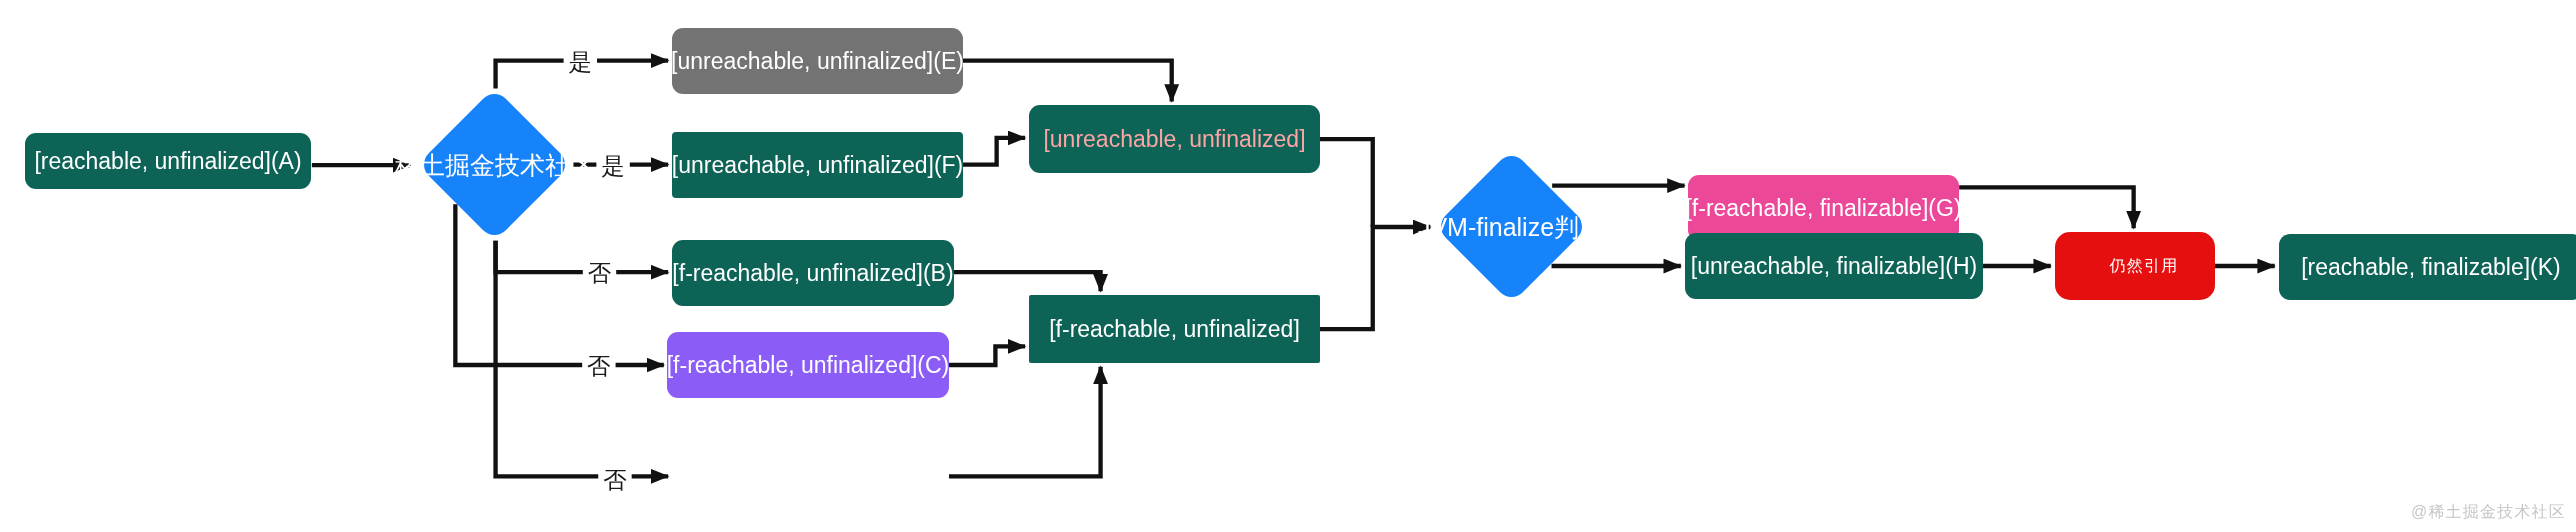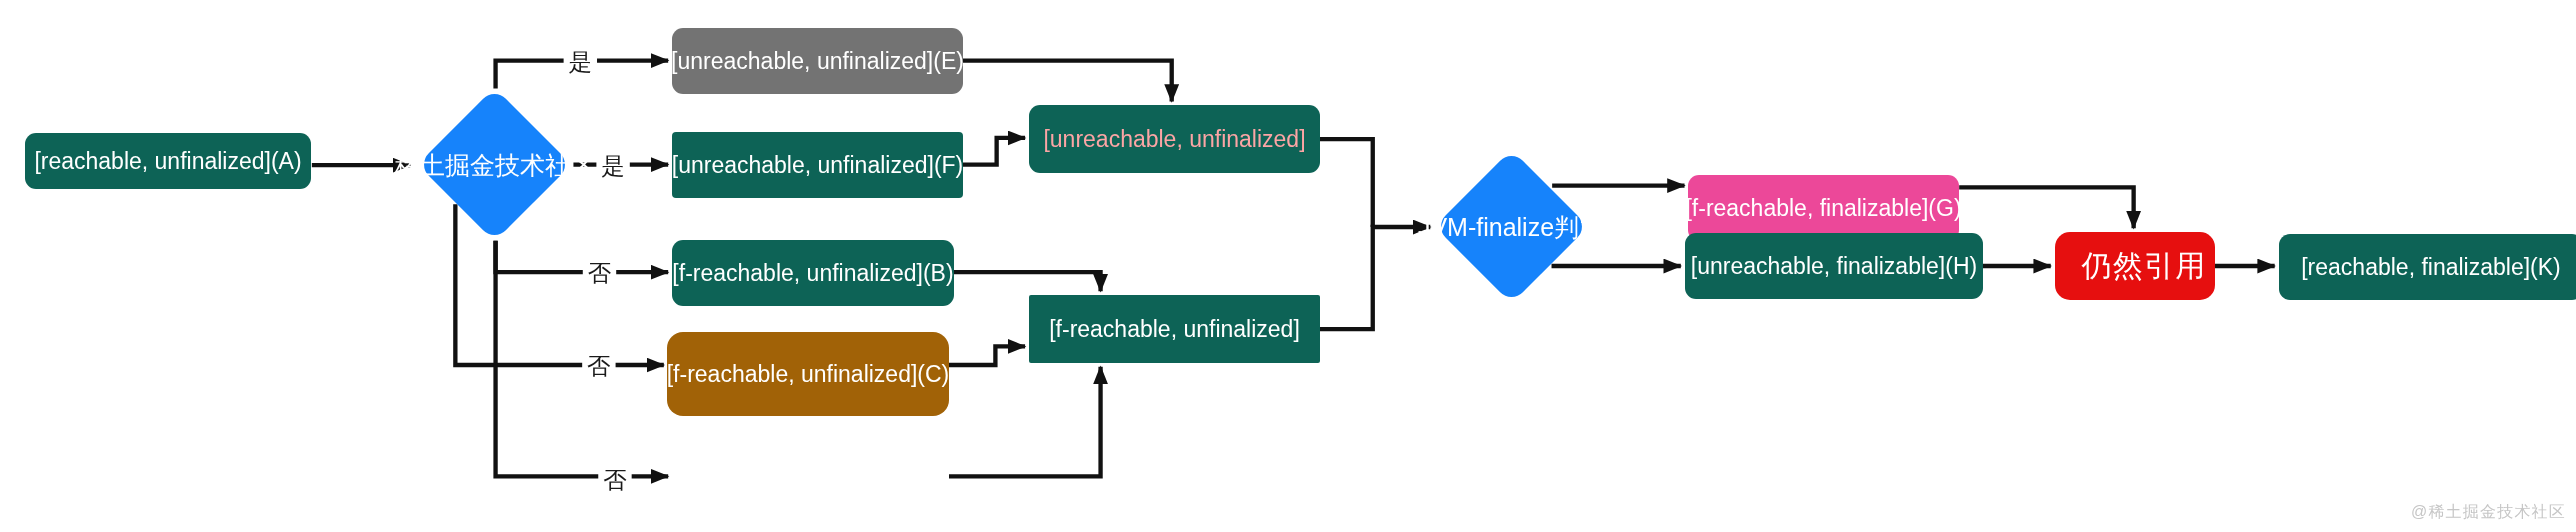--- a/index.html
+++ b/index.html
@@ -17,21 +17,21 @@
     font-size:38px;fill:#1a1a1a;
     text-anchor:middle;dominant-baseline:central;
     font-family:"Liberation Sans", sans-serif;
   }
   .node{
     position:absolute;z-index:1;
     display:flex;align-items:center;justify-content:center;
     color:#ffffff;font-size:23px;white-space:nowrap;
     box-sizing:border-box;
   }
-  .node.cjk{font-size:30px;letter-spacing:1.2px;padding-left:18px;}
+  .node.cjk{font-size:16px;letter-spacing:1.2px;padding-left:18px;}
   .diamond{
     position:absolute;z-index:1;
     transform:rotate(45deg);
     border-radius:16px;
   }
   .diamond-label{
     position:absolute;z-index:2;
     transform:translate(-50%,-50%);
     color:#ffffff;font-size:25px;white-space:nowrap;
     font-family:"Liberation Sans", sans-serif;
@@ -82,21 +82,21 @@
       <rect x="966" y="748" width="54" height="52" class="edge-label-bg"></rect>
       <text x="993" y="776" class="edge-label" fill="#1a1a1a">否</text>
     </svg>
   <div class="watermark">@稀土掘金技术社区</div>
 <div class="node" style="left: 25px; top: 133px; width: 286px; height: 56px; background: rgb(13, 99, 86); color: rgb(255, 255, 255); border-radius: 11px;">[reachable, unfinalized](A)</div>
     <div class="diamond" style="left: 440px; top: 110px; width: 109px; height: 109px; background: rgb(22, 131, 251);"></div>
     <div class="diamond-label" style="left: 495px; top: 165px; color: rgb(255, 255, 255);">稀土掘金技术社区</div>
     <div class="node" style="left: 672px; top: 28px; width: 291px; height: 66px; background: #737373; color: rgb(255, 255, 255); border-radius: 11px;">[unreachable, unfinalized](E)</div>
     <div class="node" style="left: 672px; top: 132px; width: 291px; height: 66px; background: rgb(13, 99, 86); color: rgb(255, 255, 255); border-radius: 4px;">[unreachable, unfinalized](F)</div>
     <div class="node" style="left: 672px; top: 240px; width: 282px; height: 66px; background: rgb(13, 99, 86); color: rgb(255, 255, 255); border-radius: 11px;">[f-reachable, unfinalized](B)</div>
-    <div class="node" style="left: 667px; top: 332px; width: 282px; height: 84px; background: #a16207; color: rgb(255, 255, 255); border-radius: 16px;">[f-reachable, unfinalized](C)</div>
+    <div class="node" style="left: 667px; top: 332px; width: 282px; height: 66px; background: #8b5cf6; color: rgb(255, 255, 255); border-radius: 11px;">[f-reachable, unfinalized](C)</div>
     <div class="node" style="left: 1029px; top: 105px; width: 291px; height: 68px; background: rgb(13, 99, 86); color: #fca5a5; border-radius: 11px;">[unreachable, unfinalized]</div>
     <div class="node" style="left: 1029px; top: 295px; width: 291px; height: 68px; background: rgb(13, 99, 86); color: rgb(255, 255, 255); border-radius: 2px;">[f-reachable, unfinalized]</div>
     <div class="diamond" style="left: 1457px; top: 172px; width: 109px; height: 109px; background: rgb(22, 131, 251);"></div>
     <div class="diamond-label" style="left: 1511px; top: 227px; color: rgb(255, 255, 255);">JVM-finalize判定</div>
     <div class="node" style="left: 1688px; top: 155px; width: 271px; height: 66px; background: #ec4899; color: rgb(255, 255, 255); border-radius: 11px; margin-top: 20px;">[f-reachable, finalizable](G)</div>
     <div class="node" style="left: 1685px; top: 233px; width: 298px; height: 66px; background: rgb(13, 99, 86); color: rgb(255, 255, 255); border-radius: 11px;">[unreachable, finalizable](H)</div>
     <div class="node cjk" style="left: 2055px; top: 232px; width: 160px; height: 68px; background: rgb(230, 15, 15); color: rgb(255, 255, 255); border-radius: 15px;">仍然引用</div>
     <div class="node" style="left: 2279px; top: 234px; width: 304px; height: 66px; background: rgb(13, 99, 86); color: rgb(255, 255, 255); border-radius: 11px;">[reachable, finalizable](K)</div>
   </div>
 

